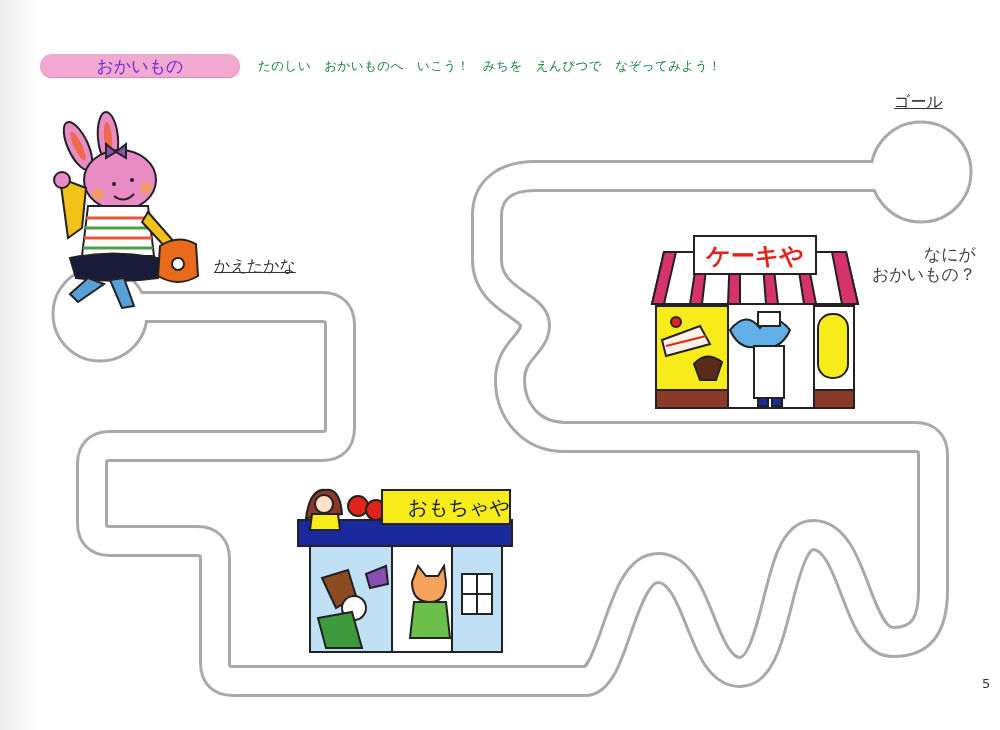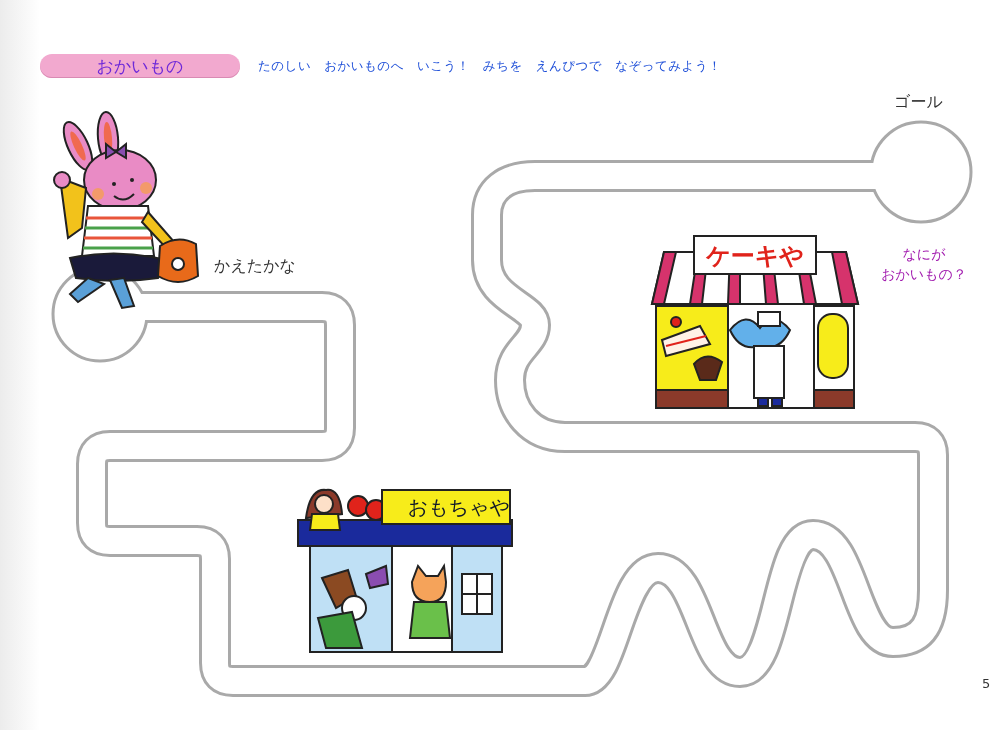--- a/index.html
+++ b/index.html
@@ -3,23 +3,23 @@
 <meta charset="utf-8">
 <style>
   html, body { margin:0; padding:0; }
   body { width:1000px; height:730px; background:#ffffff; position:relative; overflow:hidden;
          font-family:"DejaVu Sans", sans-serif; color:#222; }
   .page-shade { position:absolute; left:0; top:0; width:40px; height:730px;
          background:linear-gradient(to right,#ececec,#ffffff); }
   .title-pill { position:absolute; left:40px; top:54px; width:200px; height:24px; border-radius:12px;
          background:#f2a9cf; display:flex; align-items:center; justify-content:center;
          font-size:17px; color:#6d28d9; box-shadow:inset 0 -1px 0 #d98ab3; }
-  .instruction { position:absolute; left:258px; top:58px; font-size:12.5px; color:#1d4ed8; letter-spacing:0.5px; word-spacing:10px; white-space:pre; }
-  .label { position:absolute; font-size:16px; color:#333; }
-  .small { position:absolute; font-size:14px; color:#a21caf; text-align:center; line-height:20px; }
+  .instruction { position:absolute; left:258px; top:58px; font-size:12.5px; color:#15803d; letter-spacing:0.5px; word-spacing:10px; white-space:pre; }
+  .label { position:absolute; font-size:16px; color:#333;text-decoration:underline; }
+  .small { position:absolute; font-size:17px; color:#404040; text-align:right; line-height:20px; }
   .page-num { position:absolute; left:982px; top:676px; font-size:13px; color:#333; }
   svg.maze { position:absolute; left:0; top:0; }
   .shop { position:absolute; }
 </style>
 </head>
 <body>
 
 <div class="page-shade"></div>
 
 <div class="title-pill">

